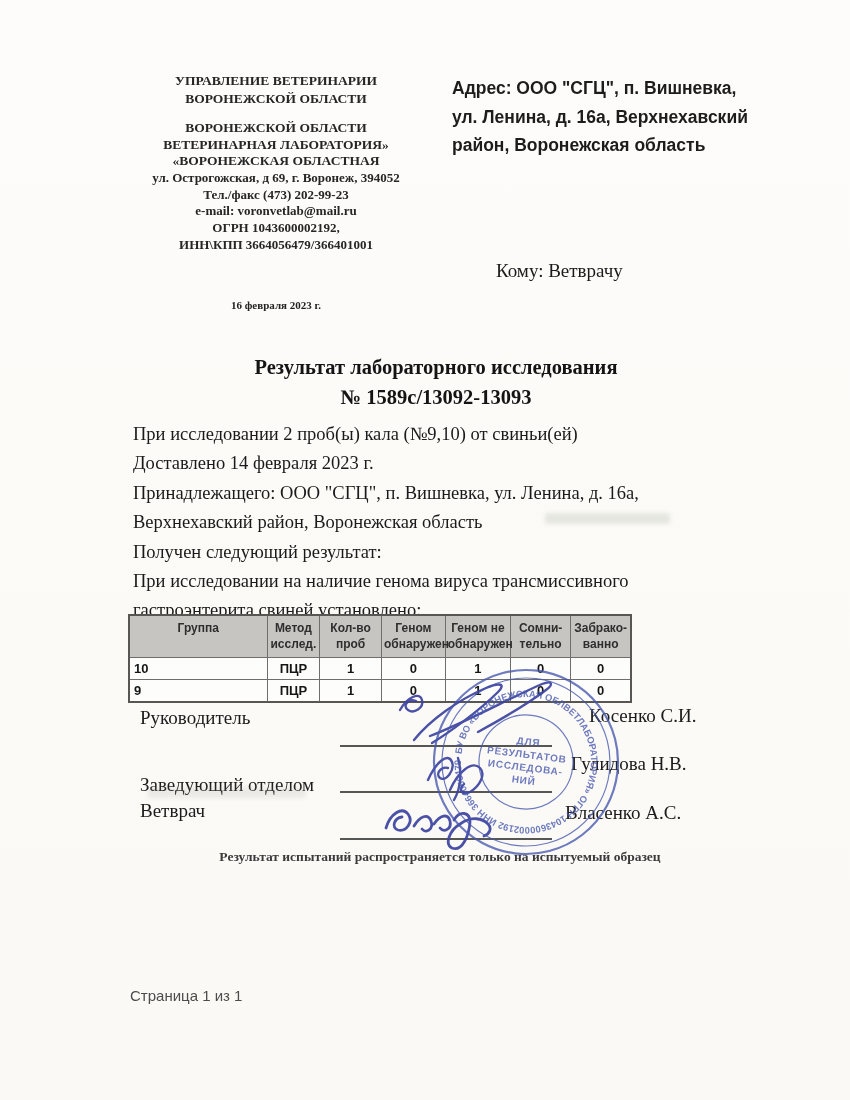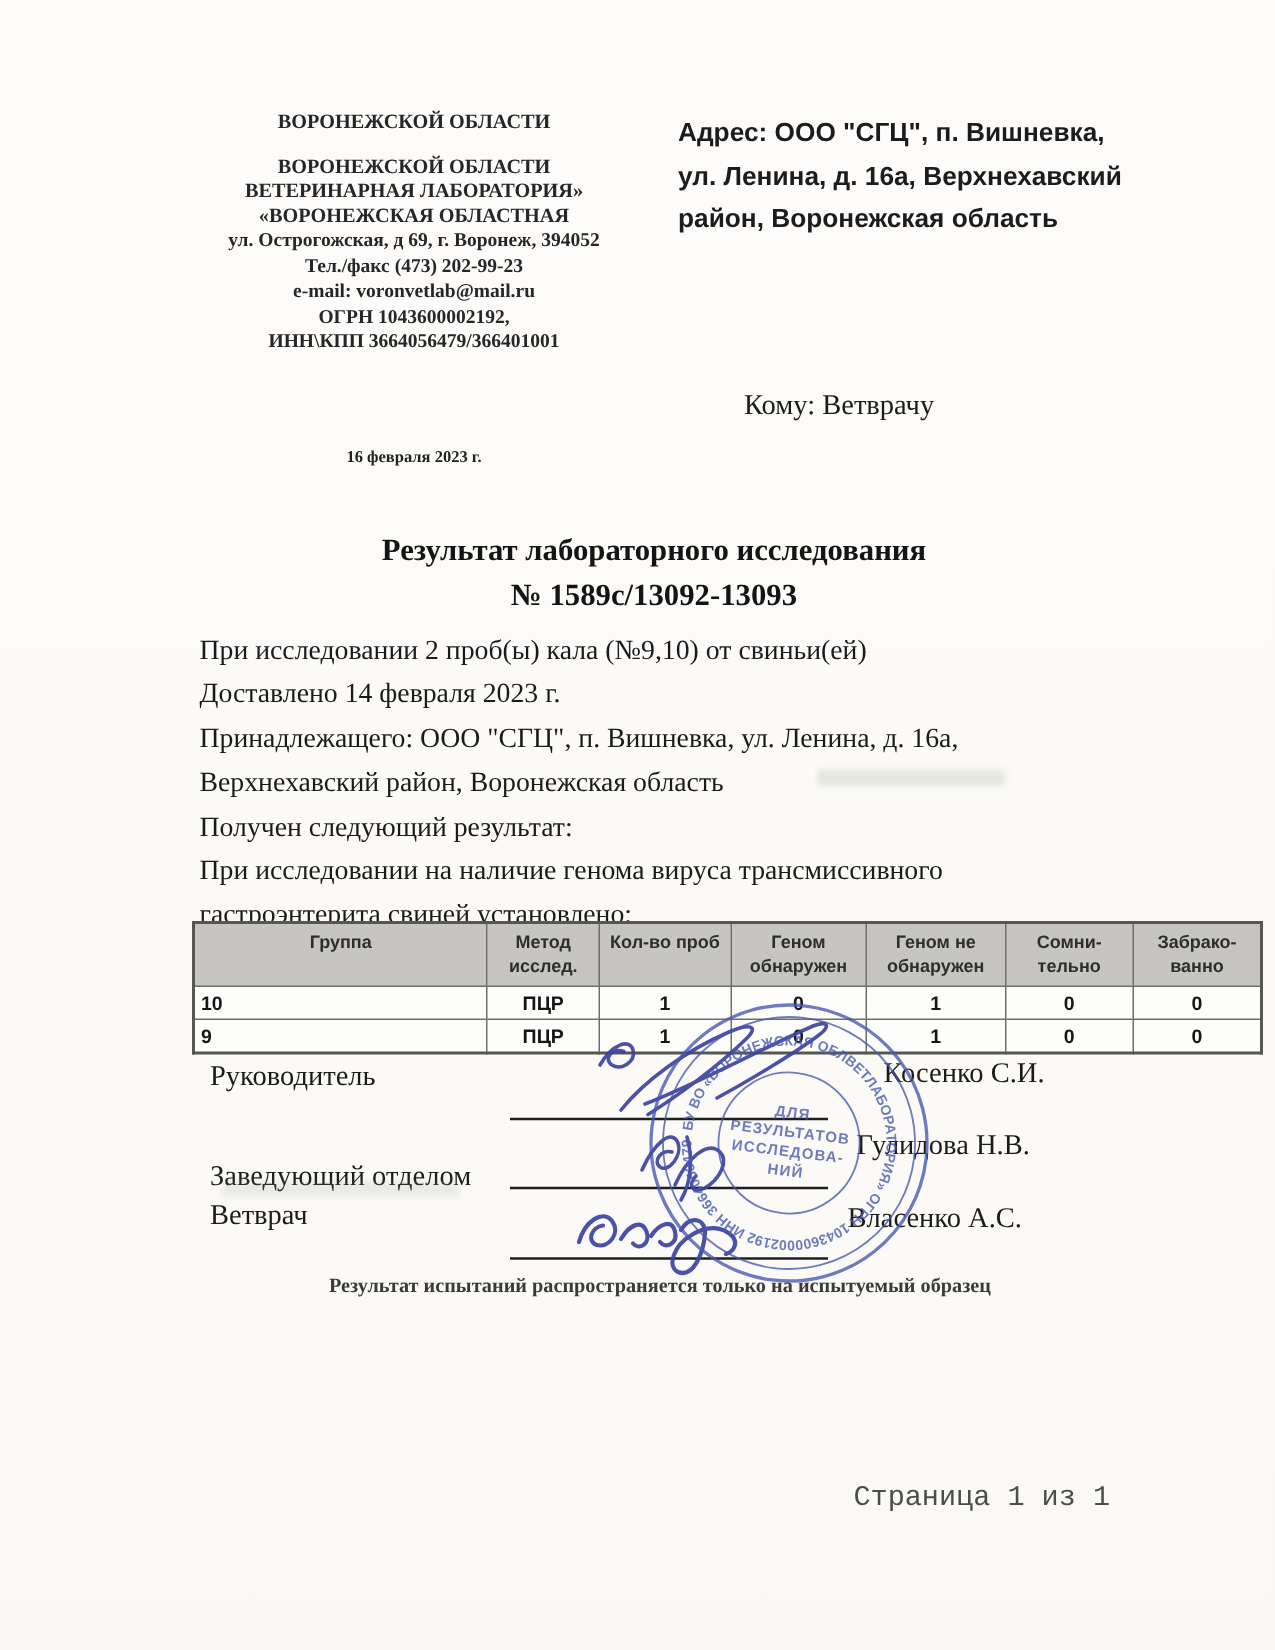--- a/index.html
+++ b/index.html
@@ -35,21 +35,21 @@
     font-weight:bold;font-size:11px;color:#222;}
 
   .doc-title{left:130px;top:352px;width:612px;text-align:center;
     font-weight:bold;font-size:20.5px;line-height:30px;color:#141414;}
 
   .body-text{left:133px;top:420px;width:616px;
     font-size:18.5px;line-height:29.4px;color:#1a1a1a;}
 
   
   table.results{
-    left:128px;top:614px;width:714px;
+    left:128px;top:614px;width:504px;
     border-collapse:collapse;table-layout:fixed;
     font-family:"Liberation Sans", sans-serif;
     border:2px solid #575652;
   }
   table.results th, table.results td{border:1px solid #6f6e6a;}
   table.results th{
     background:#c6c5c2;font-size:12px;font-weight:600;color:#2e2e2e;
     padding:4px 2px 5px;vertical-align:top;text-align:center;
     line-height:1.35;white-space:pre-line;
   }
@@ -66,32 +66,33 @@
   .sig-label-3{left:140px;top:800px;}
   .sig-name-1{left:589px;top:705px;}
   .sig-name-2{left:571px;top:753px;text-align:center;}
   .sig-name-3{left:565px;top:802px;}
 
   .ink-layer{left:330px;top:640px;width:380px;height:240px;}
 
   .footer-note{left:130px;top:849px;width:620px;text-align:center;
     font-weight:bold;font-size:13.5px;color:#3a3a3a;}
 
-  .page-footer{left:130px;top:987px;width:610px;text-align:right;
-    font-family:Liberation Mono, monospace;font-size:19px;color:#4c4c4c;}
+  .page-footer{left:130px;top:987px;width:610px;text-align:left;
+    font-family:Liberation Sans, sans-serif;font-size:15px;color:#4c4c4c;}
   .ghost1{left:545px;top:513px;width:125px;height:11px;background:#9aa08e;opacity:.22;filter:blur(2px);}
   .ghost2{left:148px;top:787px;width:158px;height:11px;background:#9a9a92;opacity:.16;filter:blur(2px);}
 </style>
 </head>
 <body>
 
 <div class="page">
 
   <div class="abs letterhead">
     <div>
+      <div>УПРАВЛЕНИЕ ВЕТЕРИНАРИИ</div>
       <div>ВОРОНЕЖСКОЙ ОБЛАСТИ</div>
     </div>
     <div class="lh-institution">
       <div>ВОРОНЕЖСКОЙ ОБЛАСТИ</div>
       <div>ВЕТЕРИНАРНАЯ ЛАБОРАТОРИЯ»</div>
       <div>«ВОРОНЕЖСКАЯ ОБЛАСТНАЯ</div>
     </div>
     <div class="lh-contacts">
       <div>ул. Острогожская, д 69, г. Воронеж, 394052</div>
       <div>Тел./факс (473) 202-99-23</div>

